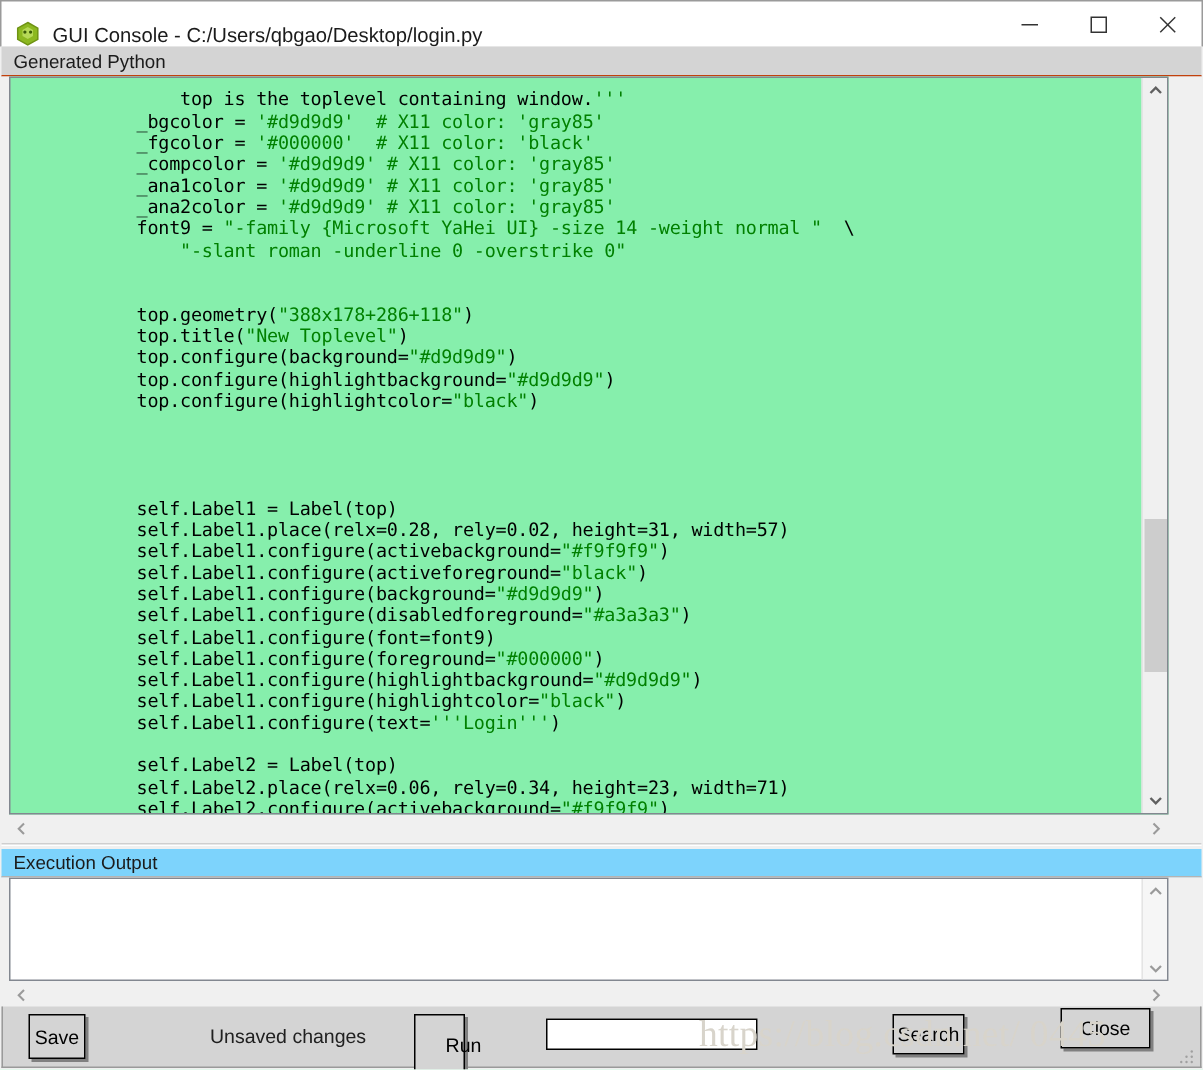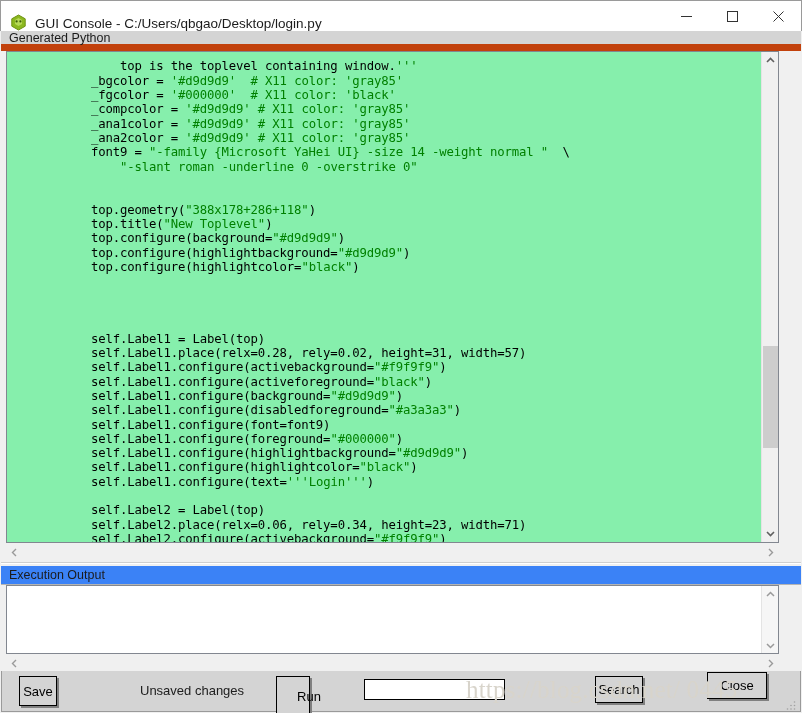--- a/index.html
+++ b/index.html
@@ -67,21 +67,21 @@
   .win-btn svg { display: block; }
 
   
   .panel-header {
     position: absolute;
     left: 1px;
     top: 31px;
     width: 800px;
     height: 20px;
     background: #d4d4d4;
-    border-bottom: 7px solid #c2410c;
+    border-bottom: 1px solid #c2410c;
     box-sizing: border-box;
     display: flex;
     align-items: center;
   }
   .panel-header-label {
     font-size: 12.5px;
     color: #1b1b1b;
     margin-left: 8px;
     white-space: nowrap;
   }
@@ -193,21 +193,21 @@
     box-sizing: border-box;
   }
 
   
   .out-header {
     position: absolute;
     left: 1px;
     top: 566px;
     width: 800px;
     height: 19px;
-    background: #3b82f6;
+    background: #7dd3fc;
     border-bottom: 1px solid #b4b4b4;
     box-sizing: border-box;
     display: flex;
     align-items: center;
   }
   .out-header-label {
     font-size: 12.5px;
     color: #1b1b1b;
     margin-left: 8px;
     white-space: nowrap;

